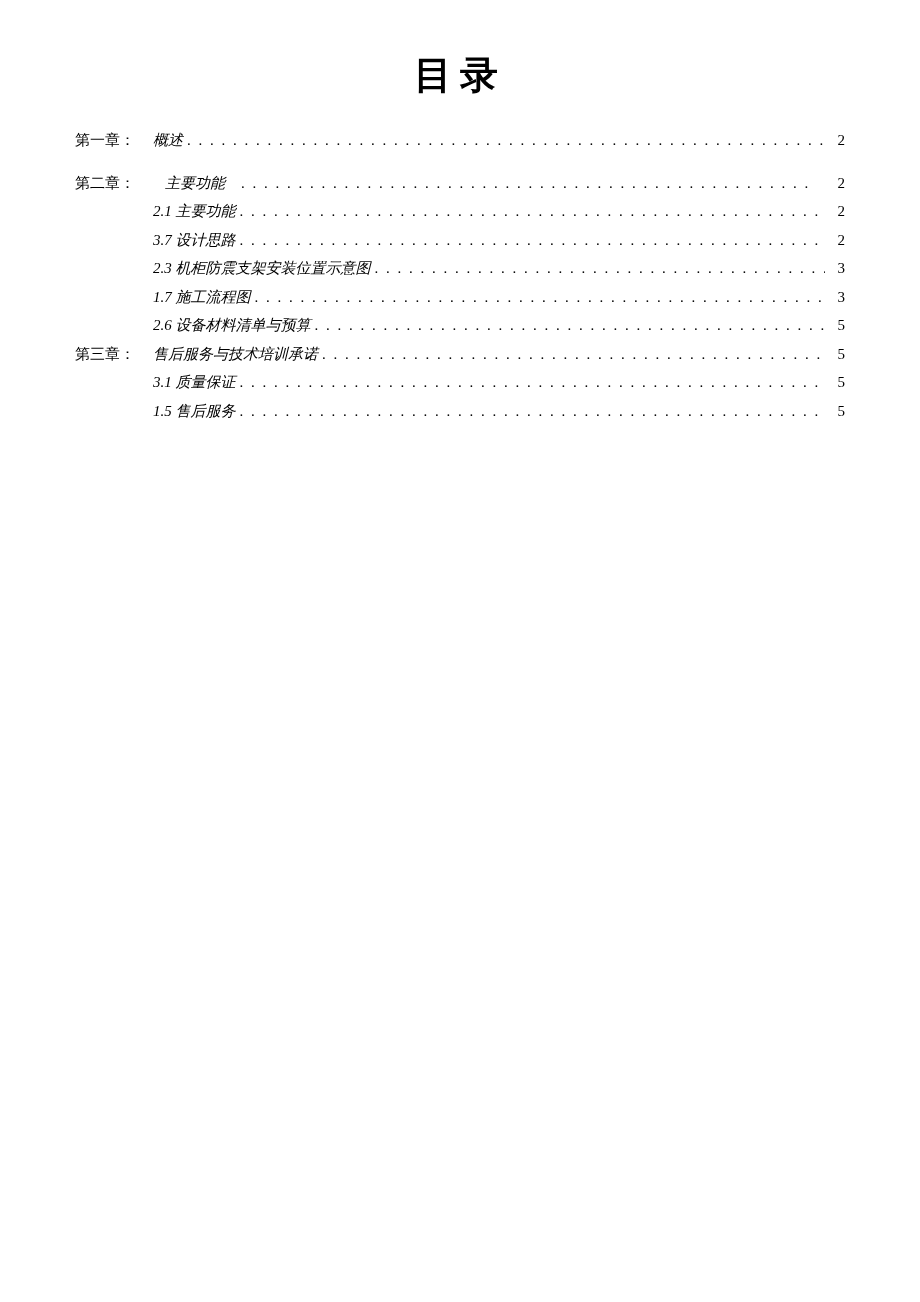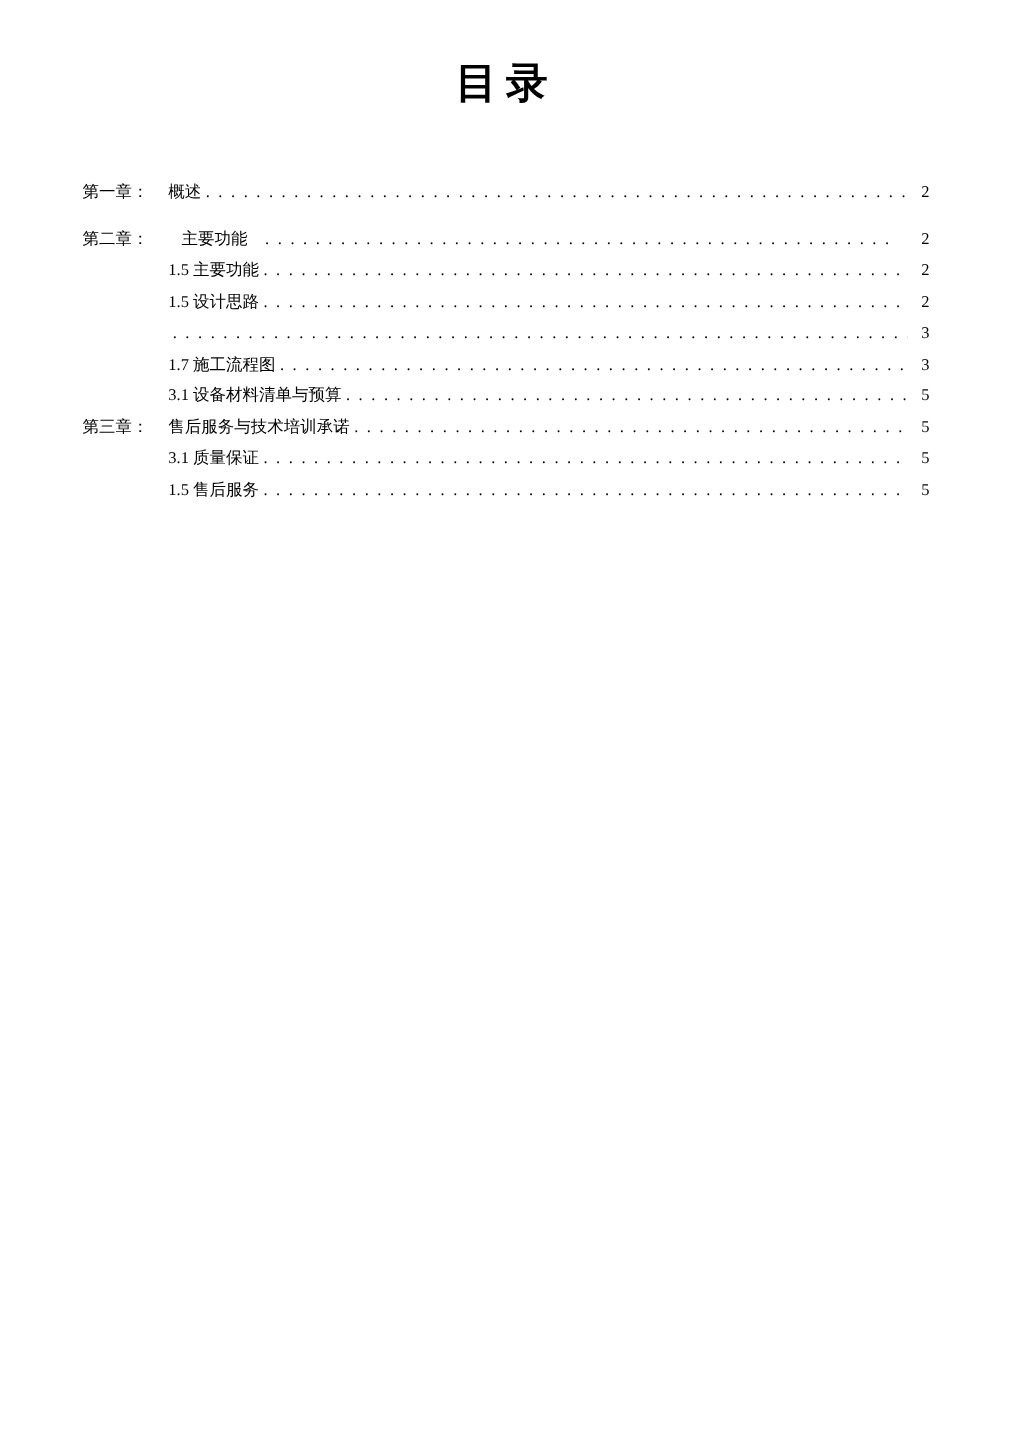--- a/index.html
+++ b/index.html
@@ -12,21 +12,21 @@
       height: 1302px;
       background: #ffffff;
       font-family: "SimSun", "宋体", serif;
       color: #000000;
       padding: 50px 75px 0 75px;
     }
     .title {
       text-align: center;
       font-size: 38px;
       font-weight: bold;
-      margin-bottom: 60px;
+      margin-bottom: 25px;
       letter-spacing: 8px;
     }
     .toc-entry {
       display: flex;
       align-items: flex-end;
       font-size: 15px;
       line-height: 1.9;
       margin-bottom: 0px;
     }
     .toc-entry.chapter-spaced {
@@ -38,20 +38,21 @@
       width: 78px;
       text-align: left;
     }
     .indent-sub {
       flex-shrink: 0;
       width: 78px;
     }
     .label {
       flex-shrink: 0;
       white-space: nowrap;
+      font-style: italic;
     }
     .dots {
       flex: 1;
       overflow: hidden;
       letter-spacing: 2px;
       white-space: nowrap;
       color: #000;
       margin: 0 6px 0 4px;
     }
     .dots::after {
@@ -76,44 +77,45 @@
       <span class="page">2</span>
     </div>
     <div class="toc-entry chapter-spaced">
       <span class="prefix">第二章：</span>
       <span class="label">主要功能</span>
       <span class="dots"></span>
       <span class="page">2</span>
     </div>
     <div class="toc-entry">
       <span class="indent-sub"></span>
-      <span class="label">1.5 主要功能</span>
+      <span class="label">2.1 主要功能</span>
       <span class="dots"></span>
       <span class="page">2</span>
     </div>
     <div class="toc-entry">
       <span class="indent-sub"></span>
-      <span class="label">1.5 设计思路</span>
+      <span class="label">3.7 设计思路</span>
       <span class="dots"></span>
       <span class="page">2</span>
     </div>
     <div class="toc-entry">
       <span class="indent-sub"></span>
+      <span class="label">2.3 机柜防震支架安装位置示意图</span>
       <span class="dots"></span>
       <span class="page">3</span>
     </div>
     <div class="toc-entry">
       <span class="indent-sub"></span>
       <span class="label">1.7 施工流程图</span>
       <span class="dots"></span>
       <span class="page">3</span>
     </div>
     <div class="toc-entry">
       <span class="indent-sub"></span>
-      <span class="label">3.1 设备材料清单与预算</span>
+      <span class="label">2.6 设备材料清单与预算</span>
       <span class="dots"></span>
       <span class="page">5</span>
     </div>
     <div class="toc-entry">
       <span class="prefix">第三章：</span>
       <span class="label">售后服务与技术培训承诺</span>
       <span class="dots"></span>
       <span class="page">5</span>
     </div>
     <div class="toc-entry">

